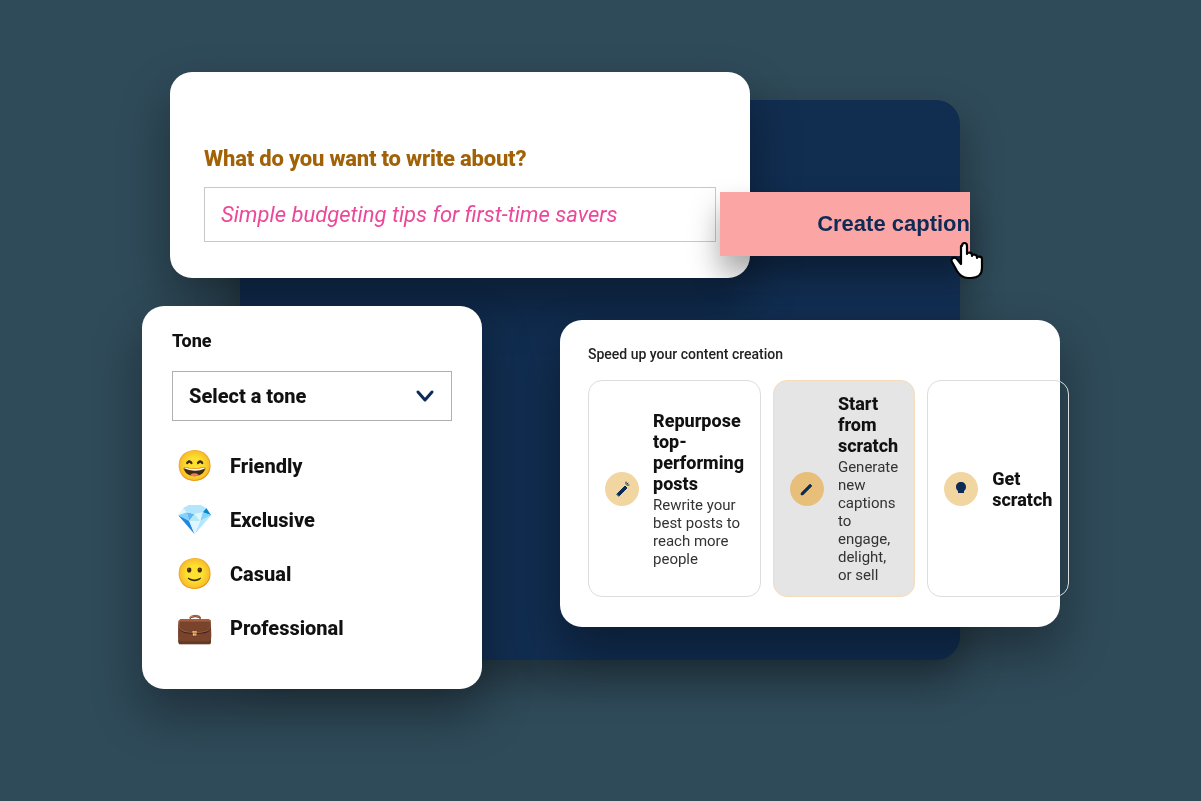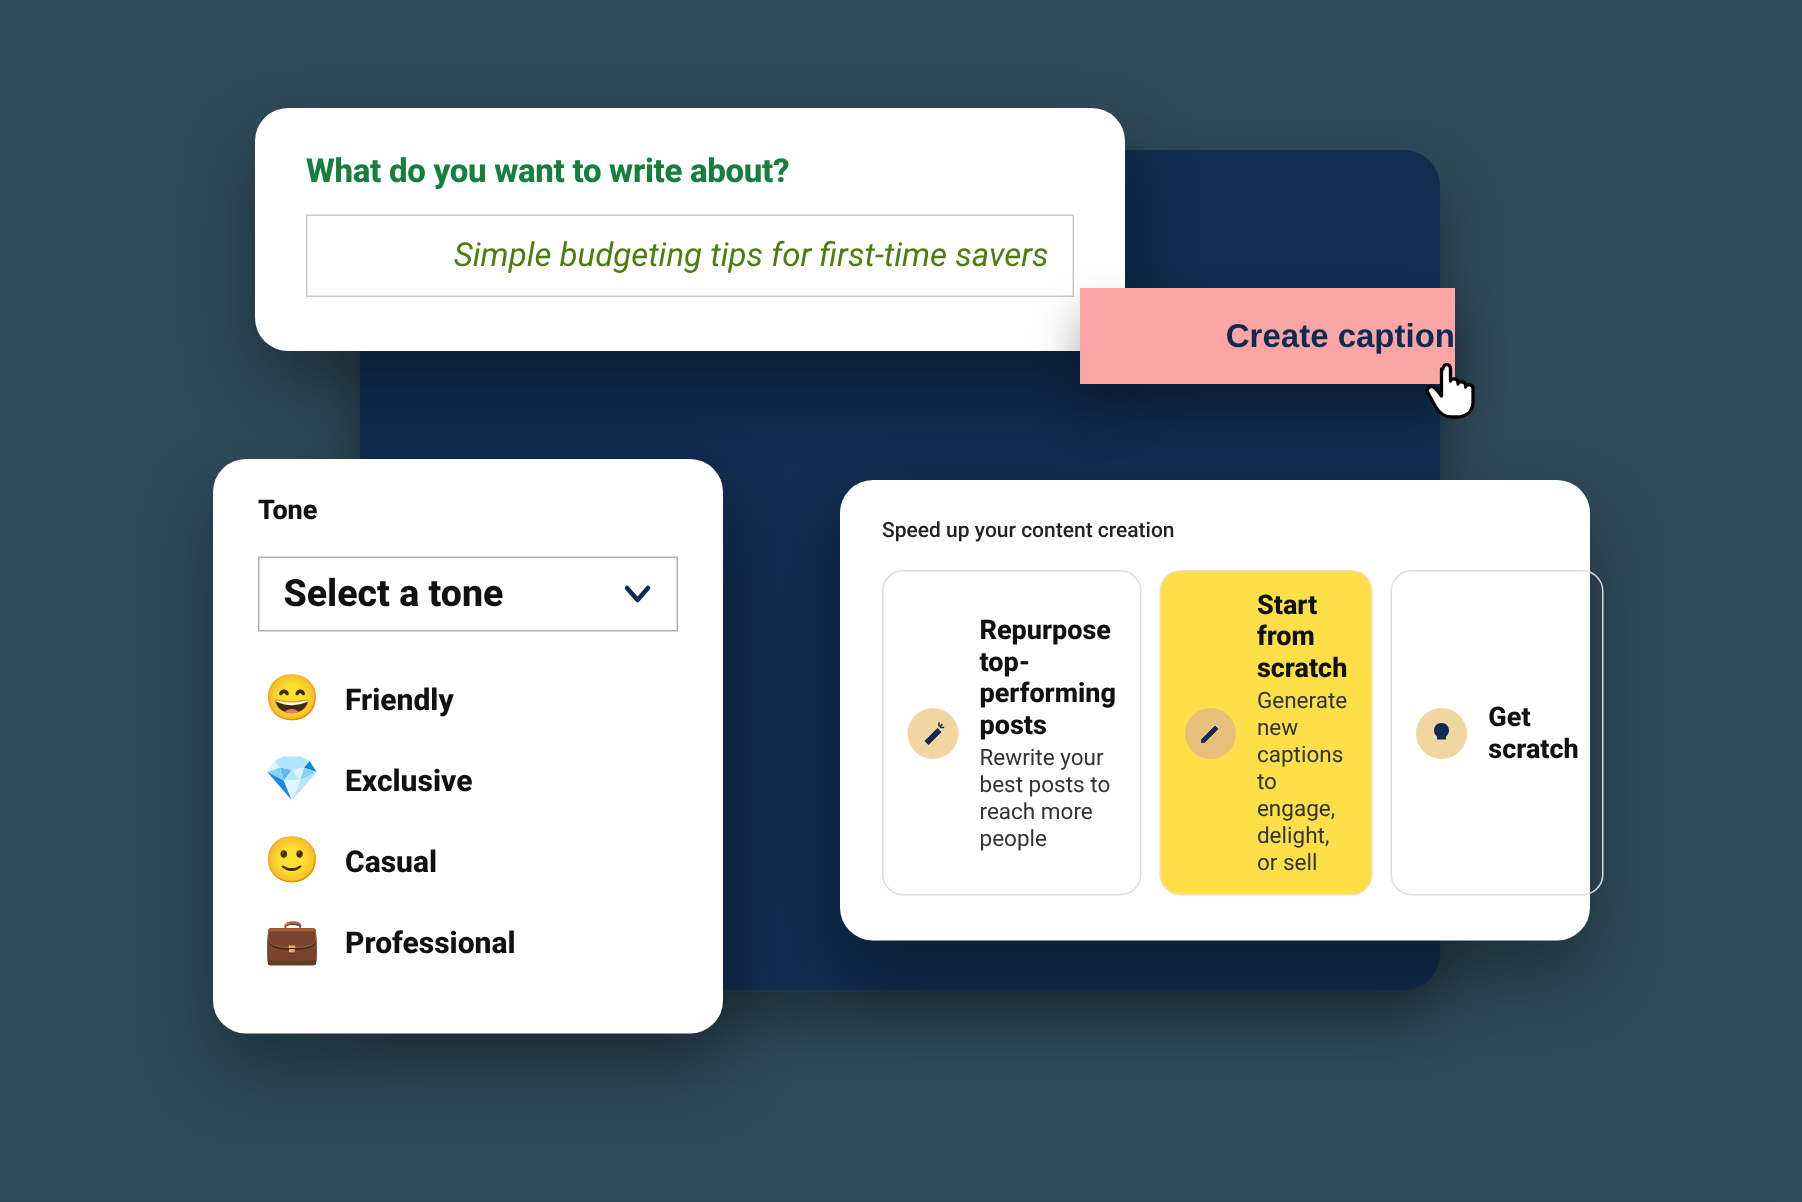--- a/index.html
+++ b/index.html
@@ -27,34 +27,34 @@
     top: 72px;
     width: 580px;
     background: #fff;
     border-radius: 22px;
     box-shadow: 0 24px 48px rgba(0,0,0,.35);
     padding: 30px 34px 36px;
   }
   .prompt-title {
     font-size: 22px;
     font-weight: 800;
-    color: #15803d;
+    color: #a16207;
     letter-spacing: -.2px;
     margin-bottom: 16px;
+    margin-top: 44px;
   }
   .prompt-input {
     width: 100%;
     border: 1px solid #c9c9c9;
     padding: 14px 16px;
     font-size: 22px;
     font-style: italic;
-    color: #4d7c0f;
+    color: #ec4899;
     font-family: inherit;
     background: #fff;
-    text-align: right;
   }
   .create-btn {
     position: absolute;
     left: 720px;
     top: 192px;
     width: 250px;
     height: 64px;
     background: #fca5a5;
     border: none;
     color: #0d2b55;
@@ -96,21 +96,21 @@
     background: #fff;
     height: 50px;
     display: flex;
     align-items: center;
     justify-content: space-between;
     padding: 0 16px;
     cursor: pointer;
     margin-bottom: 18px;
   }
   .tone-select-text {
-    font-size: 25px;
+    font-size: 20px;
     font-weight: 800;
     color: #111;
   }
   .chevron-down {
     width: 20px;
     height: 20px;
   }
   .tone-options {
     list-style: none;
   }
@@ -157,21 +157,21 @@
   .speed-item {
     display: flex;
     align-items: center;
     gap: 14px;
     border: 1px solid #ddd;
     border-radius: 14px;
     padding: 12px 16px;
     cursor: pointer;
   }
   .speed-item.highlight {
-    background: #fde047;
+    background: #e5e5e5;
     border-color: #f5dcb8;
   }
   .speed-icon {
     width: 34px;
     height: 34px;
     border-radius: 50%;
     background: #f2d6a2;
     display: flex;
     align-items: center;
     justify-content: center;

